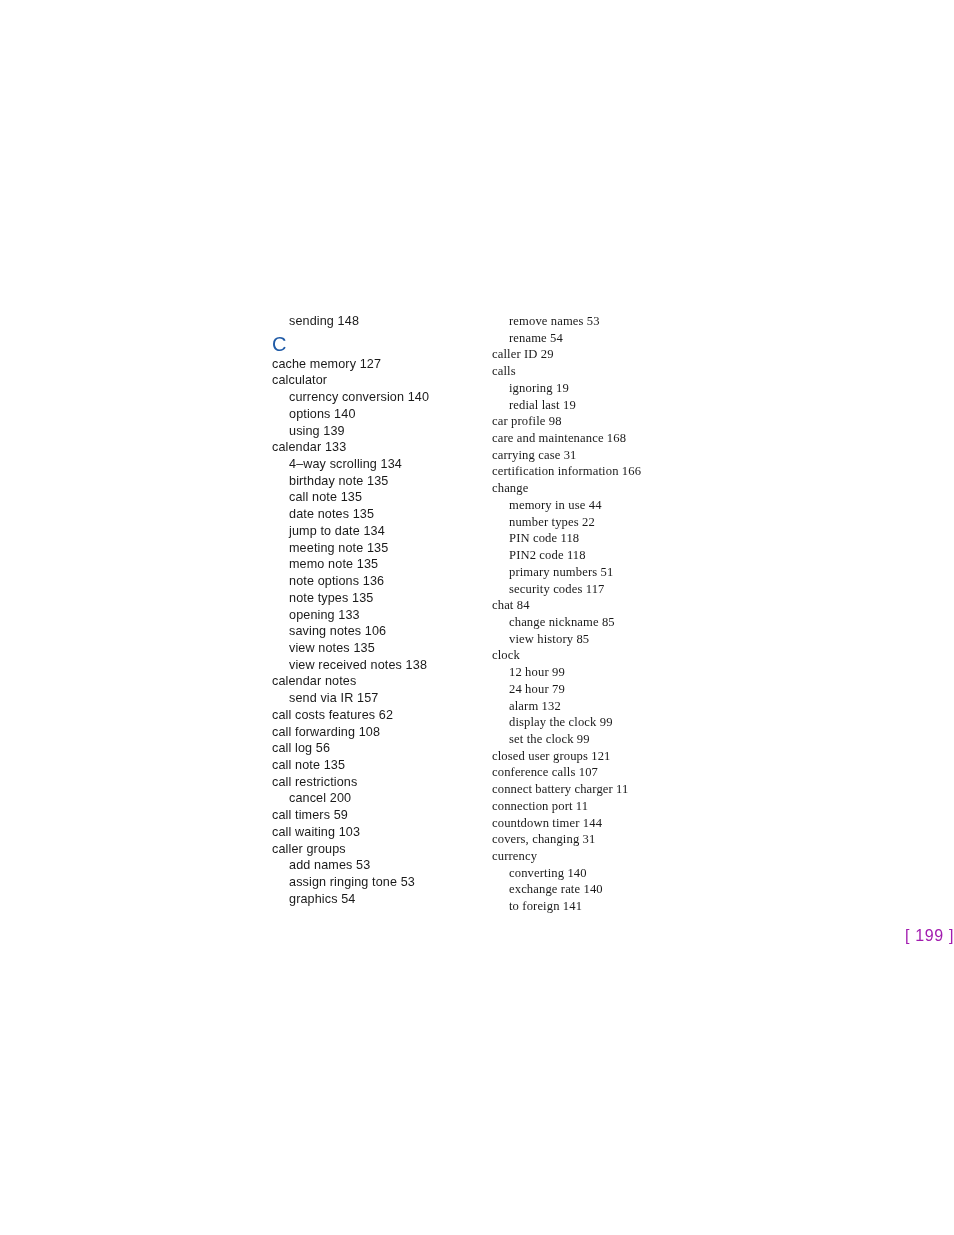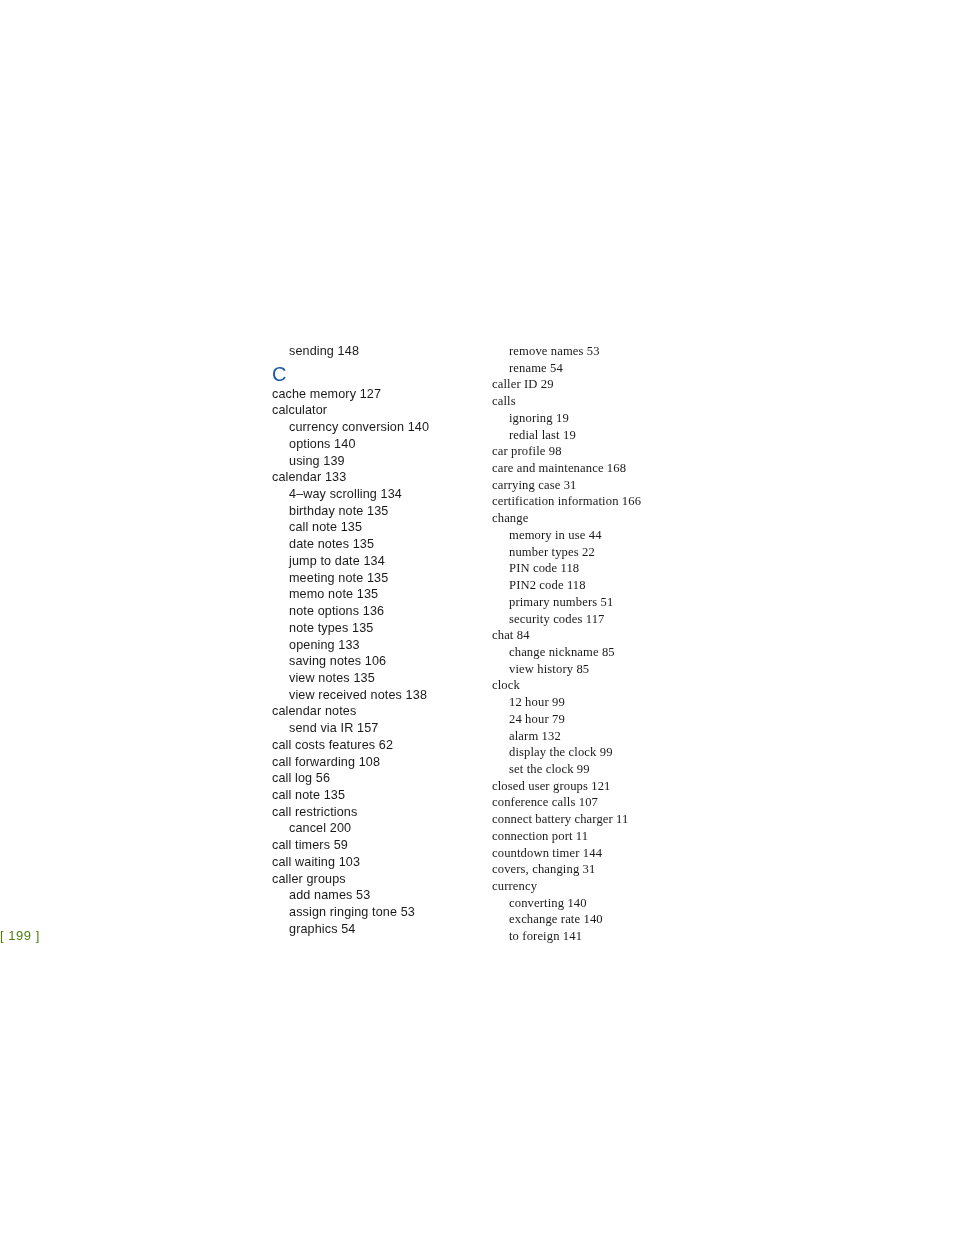--- a/index.html
+++ b/index.html
@@ -31,21 +31,20 @@
     position: absolute;
     left: 272px;
     top: 313px;
     width: 450px;
   }
 
   .column {
     position: absolute;
     top: 0;
     width: 215px;
-    margin-top: 30px;
   }
   .column.left  { left: 0px; }
   .column.right { left: 220px; font-family: Liberation Serif, serif; }
 
   .entry {
     font-size: 12.6px;
     line-height: 16.72px;
     white-space: nowrap;
     letter-spacing: 0.01em;
     color: #1a1a1a;
@@ -64,24 +63,24 @@
     margin-bottom: 1px;
     letter-spacing: 0.01em;
   }
 
   
   .page-number {
     position: absolute;
     left: 0;
     top: 928px;
     width: 954px;
-    text-align: left;
-    font-size: 13px;
+    text-align: right;
+    font-size: 16px;
     line-height: 16px;
-    color: #4d7c0f;
+    color: #a21caf;
     letter-spacing: 0.04em;
   }
 </style>
 </head>
 <body>
 
 <div class="page">
 
   <div class="index-body">
 

